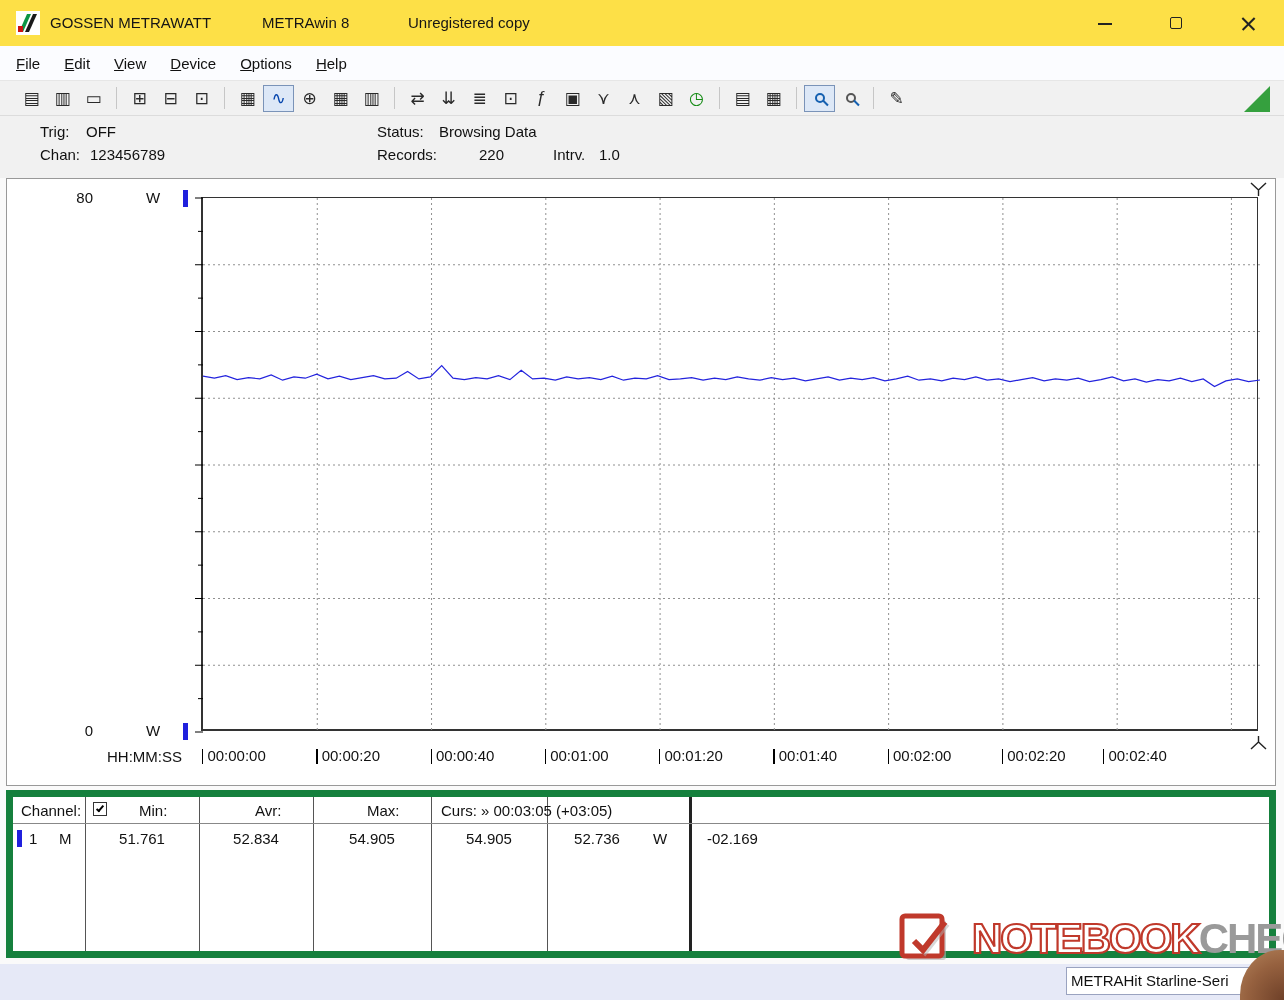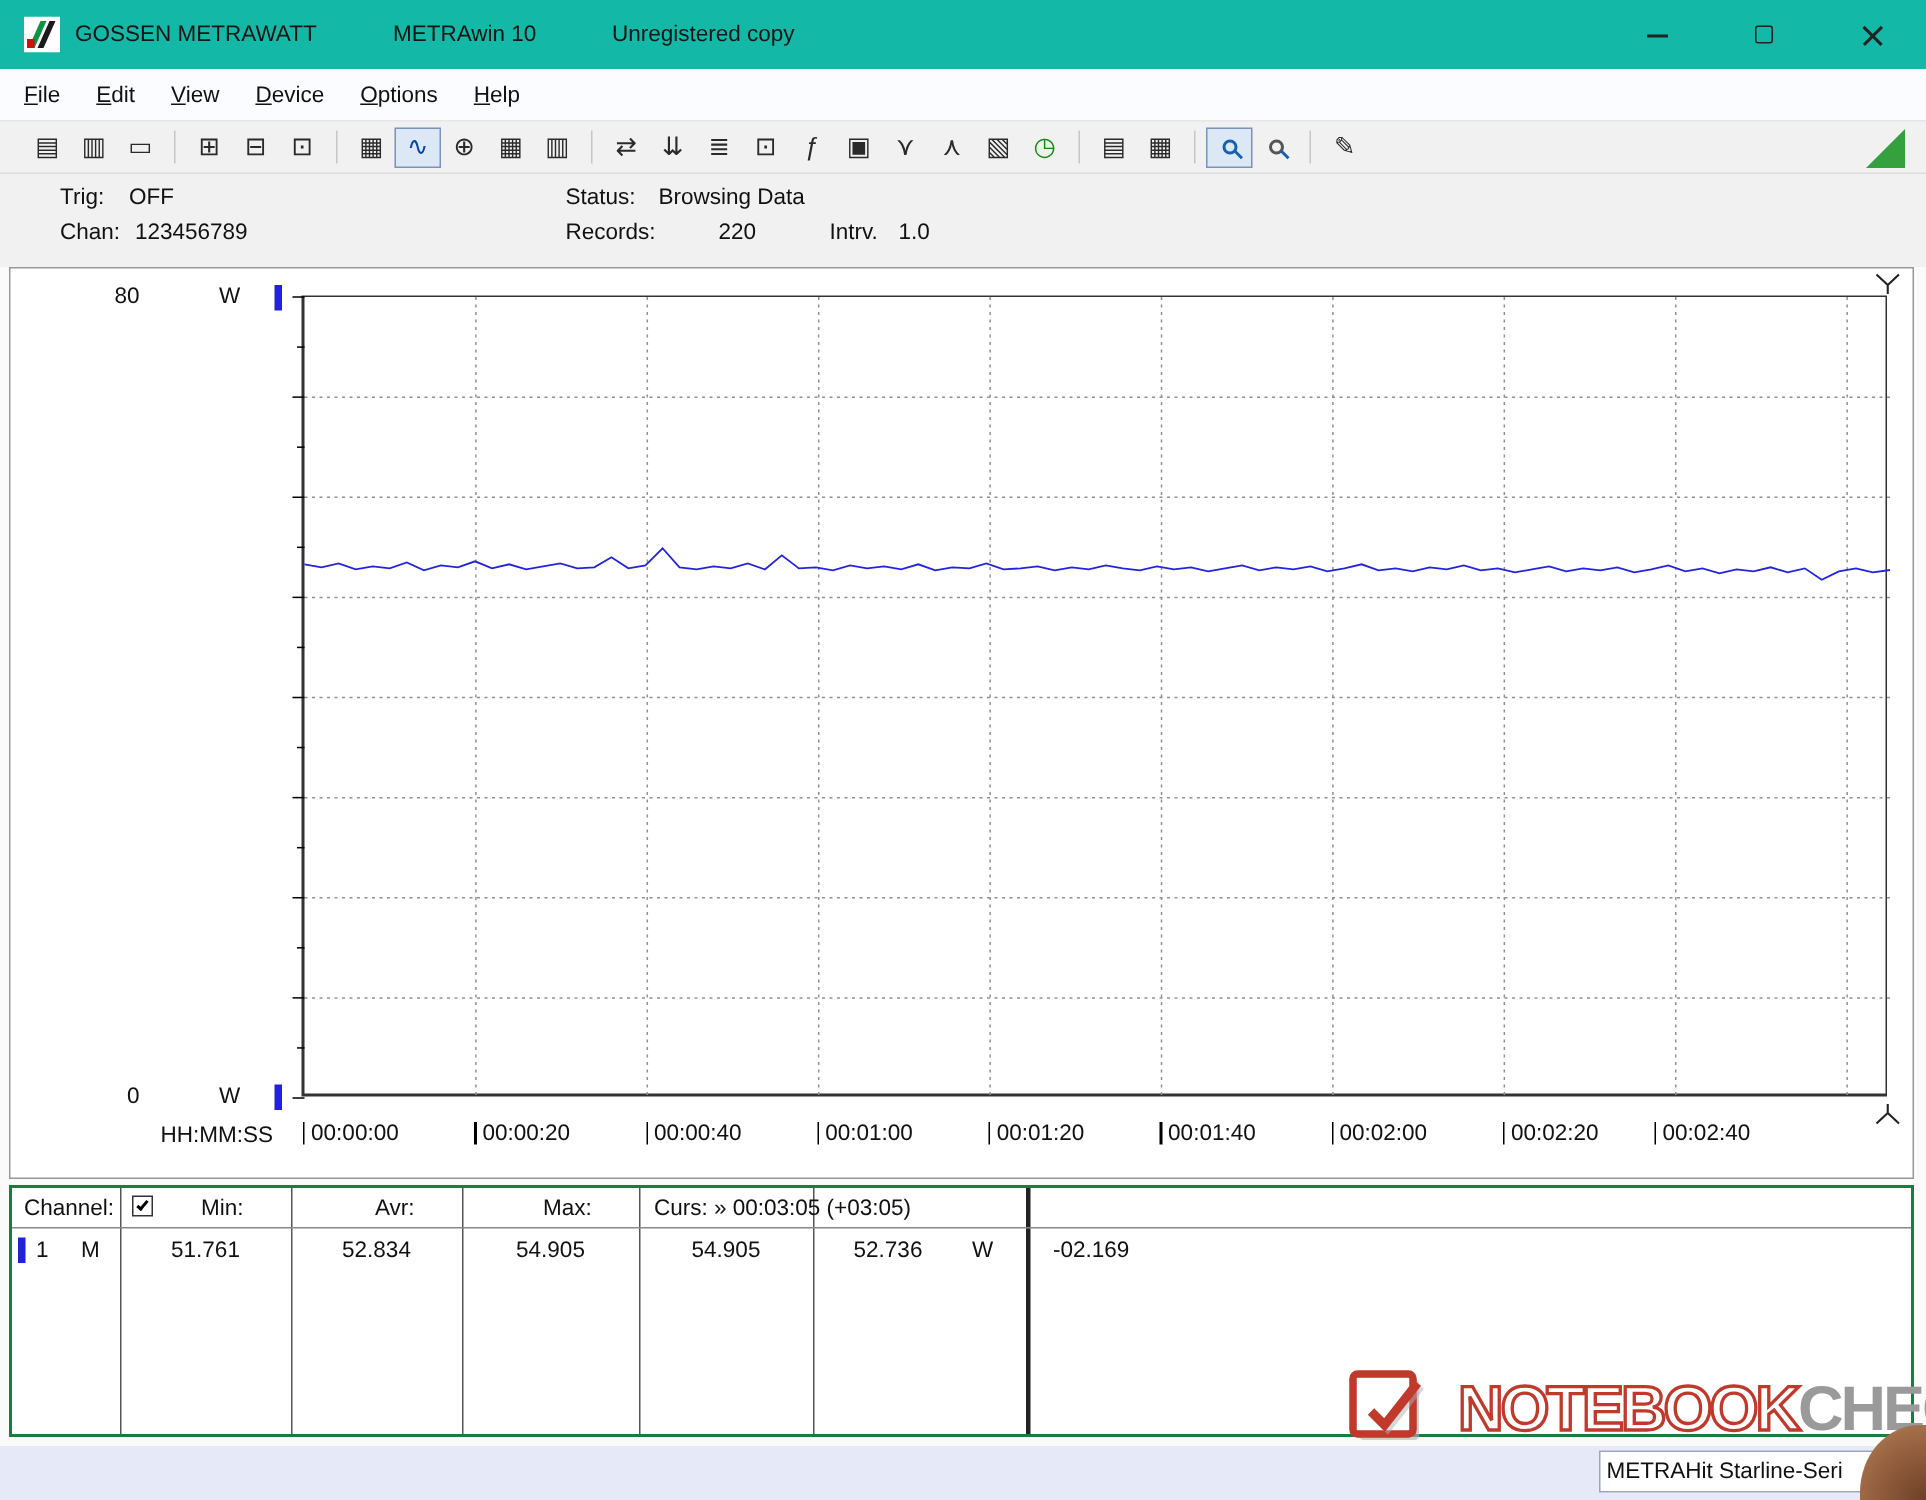--- a/index.html
+++ b/index.html
@@ -2,21 +2,21 @@
 <html><head>
 <meta charset="utf-8">
 <style>
   * { box-sizing: border-box; }
   html,body { margin:0; padding:0; }
   body {
     position:relative; width:1284px; height:1000px; overflow:hidden;
     font-family:"Liberation Sans","DejaVu Sans",sans-serif; background:#fafafa; color:#111;
   }
   
-  .titlebar { position:absolute; top:0; left:0; width:1284px; height:46px; background:#14b8a6; }
+  .titlebar { position:absolute; top:0; left:0; width:1284px; height:46px; background:#fde047; }
   .app-icon { position:absolute; left:16px; top:11px; }
   .t-text { position:absolute; top:14px; font-size:15px; color:#151515; white-space:nowrap; }
   .wc { position:absolute; top:7px; width:44px; height:32px; }
   .wc-min-bar { position:absolute; left:15px; top:16px; width:14px; height:2px; background:#222; }
   .wc-max-box { position:absolute; left:16px; top:10px; width:12px; height:12px; border:1.5px solid #222; border-radius:2px; }
   .wc-x { position:absolute; left:14px; top:16px; width:17px; height:1.6px; background:#222; }
   .wc-x.a { transform:rotate(45deg); } .wc-x.b { transform:rotate(-45deg); }
   
   .menubar { position:absolute; top:46px; left:0; width:1284px; height:34px; background:#fbfcff;
     display:flex; align-items:center; padding-left:4px; }
@@ -46,21 +46,21 @@
   .plot { position:absolute; left:194px; top:18px; width:1057px; height:534px;
     border:1px solid #333; border-left-width:2px; border-bottom-width:2px; }
   #plot-svg { overflow:visible; display:block; }
   .cursor-handle { position:absolute; }
   #xticks { position:absolute; left:195px; top:568px; width:1060px; height:24px; }
   .xtick { position:absolute; top:0; white-space:nowrap; }
   .tickbar { display:inline-block; width:1.4px; height:15px; background:#000; vertical-align:-3px; }
   .xtick b { font-weight:normal; font-size:15px; margin-left:4px; }
   
   .table-panel { position:absolute; top:790px; left:6px; width:1270px; height:168px; background:#fff;
-    border:2px solid #15803d; font-size:15px; }
+    border:7px solid #15803d; font-size:15px; }
   .vline { position:absolute; top:0; bottom:0; width:1px; background:#555; }
   .vline.thick { width:3px; background:#222; }
   .thead-line { position:absolute; top:26px; left:0; right:0; height:1px; background:#888; }
   .cell { position:absolute; white-space:nowrap; }
   .num { text-align:center; }
   .chan-color { position:absolute; left:4px; top:33px; width:5px; height:17px; background:#2020dd; }
   .checkbox { position:absolute; left:80px; top:5px; width:14px; height:14px; border:1px solid #333; background:#fff; }
   .checkbox .check { position:absolute; left:2px; top:3px; width:8px; height:4px;
     border-left:2px solid #000; border-bottom:2px solid #000; transform:rotate(-50deg); }
   
@@ -80,21 +80,21 @@
 <body>
 
 <div class="titlebar">
   <svg class="app-icon" width="24" height="24" viewBox="0 0 24 24">
     <rect width="24" height="24" fill="#ffffff"></rect>
     <polygon points="3,21 11,3 15,3 7,21" fill="#0b9444"></polygon>
     <polygon points="9,21 17,3 21,3 13,21" fill="#1a1a1a"></polygon>
     <rect x="2" y="15" width="5" height="6" fill="#cc1111"></rect>
   </svg>
   <span class="t-text" style="left:50px">GOSSEN METRAWATT</span>
-  <span class="t-text" style="left:262px">METRAwin 10</span>
+  <span class="t-text" style="left:262px">METRAwin 8</span>
   <span class="t-text" style="left:408px">Unregistered copy</span>
   <div class="wc" style="left:1083px">
       <span class="wc-min-bar"></span>
     </div>
   <div class="wc" style="left:1154px">
       <span class="wc-max-box"></span>
     </div>
   <div class="wc" style="left:1226px">
       <span class="wc-x a"></span>
       <span class="wc-x b"></span>

